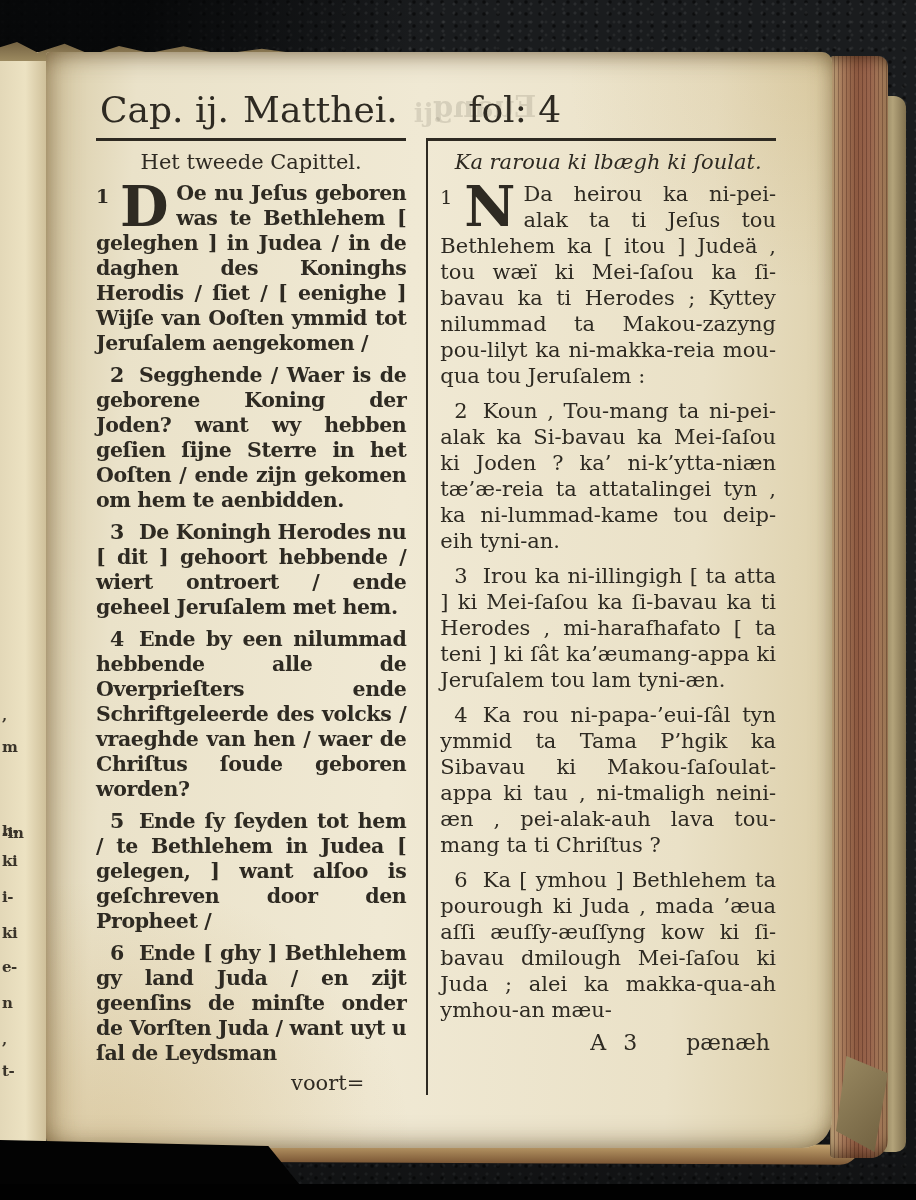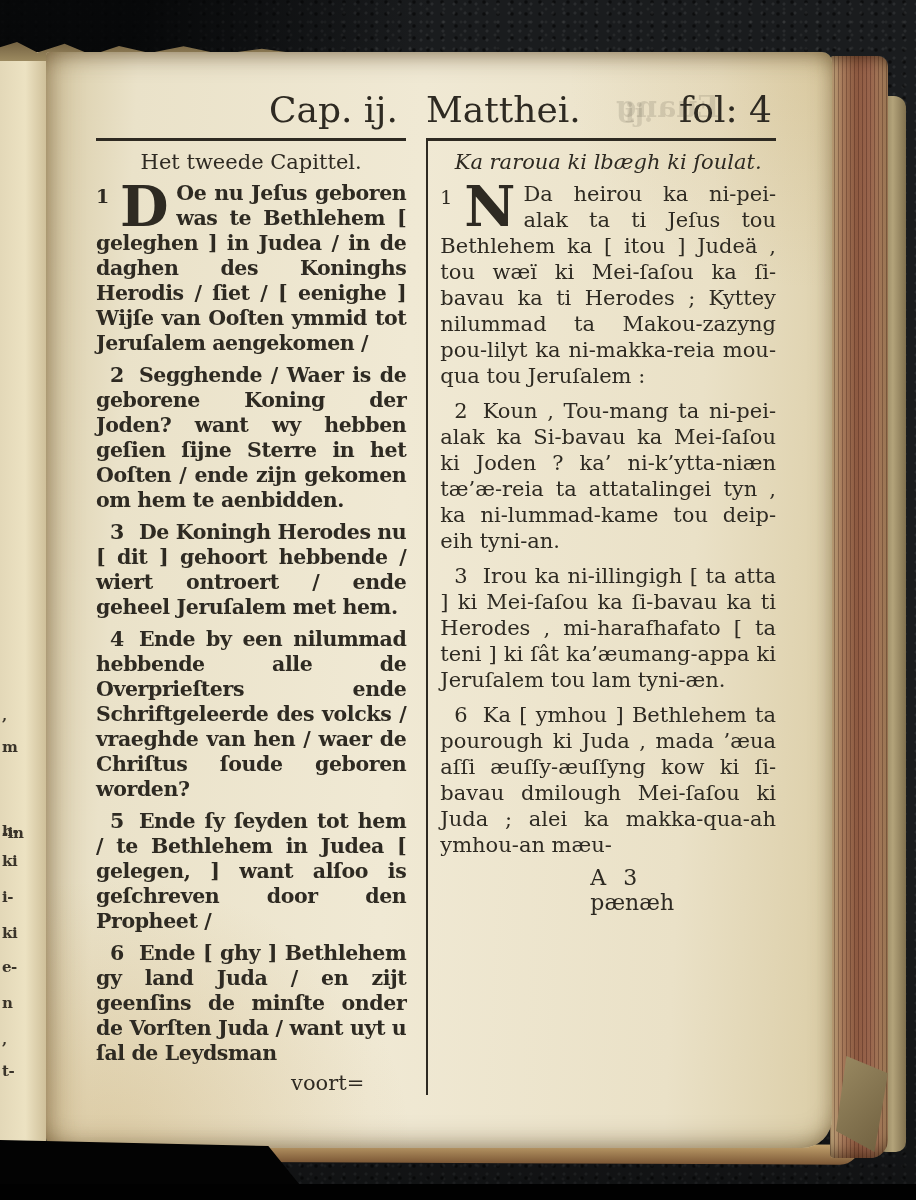--- a/index.html
+++ b/index.html
@@ -56,23 +56,23 @@
       radial-gradient(ellipse 55% 35% at 8% 100%, rgba(187,150,80,.30), transparent 70%),
       radial-gradient(ellipse 45% 28% at 98% 2%, rgba(190,160,95,.22), transparent 70%),
       linear-gradient(93deg,#d8cba6 0%,#eae2c9 11%,#f0e9d4 45%,#eae1c7 80%,#dbcda6 100%);
     box-shadow:inset 0 16px 24px -14px rgba(70,45,12,.55),
                inset 0 -18px 26px -16px rgba(70,45,12,.5),
                inset 22px 0 32px -18px rgba(95,65,22,.45),
                inset -14px 0 22px -14px rgba(95,65,22,.35);}
   .page-inner{position:absolute;inset:0;padding:38px 56px 0 50px;}
 
   
-  .runhead{display:flex;justify-content:flex-end;align-items:baseline;
-    font-size:36px;line-height:1.1;padding:0 4px;margin-bottom:8px;gap:28px;}
-  .title-wrap{position:relative;}
+  .runhead{display:flex;justify-content:flex-start;align-items:baseline;
+    font-size:36px;line-height:1.1;padding:0 4px;margin-bottom:8px;}
+  .title-wrap{position:relative;margin-left:14px;}
   .ghost{position:absolute;top:2px;left:190px;transform:scaleX(-1);opacity:.15;
     font-size:29px;color:#4a4436;white-space:nowrap;font-weight:600;}
   .ghost2{opacity:.14;font-size:26px;color:#4a4436;margin-right:26px;font-weight:600;}
   .folio-wrap{display:flex;align-items:baseline;margin-left:16px;}
 
   
   .columns{display:flex;align-items:stretch;}
   .col{border-top:3px solid #2e2a22;}
   .col-left{width:318px;}
   .col-right{width:344px;margin-left:20px;border-left:2px solid #2e2a22;padding-left:12px;}
@@ -81,21 +81,21 @@
 
   .verse{margin:0 0 7px;text-align:justify;}
   .col-left .verse{font-size:20.5px;line-height:25px;font-weight:700;letter-spacing:-0.4px;}
   .col-right .verse{font-size:21px;line-height:26px;}
   .col-right .verse{margin-bottom:9px;}
   .vnum{padding-left:14px;padding-right:15px;}
   .vnum-float{float:left;width:24px;padding-top:3px;font-size:19px;}
   .dropcap{float:left;font-size:56px;line-height:42px;padding:4px 8px 0 0;font-weight:700;}
   .catchword-line{text-align:right;padding-right:42px;font-size:21px;font-weight:400;margin-top:-2px;}
   .footer-line{display:flex;justify-content:space-between;padding-left:150px;padding-right:6px;
-    font-size:22px;margin-top:-2px;flex-direction:column;}
+    font-size:22px;margin-top:-2px;}
   .signature{word-spacing:10px;}
 
   
   .black-corner{position:absolute;left:0;top:1140px;width:312px;height:60px;background:#030303;
     clip-path:polygon(0 0,86% 10%,100% 100%,0 100%);}
   .black-bottom{position:absolute;left:0;top:1184px;width:916px;height:16px;background:#010101;}
 </style>
 </head>
 <body>
 
@@ -152,20 +152,21 @@
               <p class="verse"><span class="vnum">6</span><span>Ende [ ghy ] Bethlehem gy land Juda / en zijt geenſins de minſte onder de Vorſten Juda / want uyt u ſal de Leydsman</span></p>
             </div>
           <div class="catchword-line">voort=</div>
         </div>
         <div class="col col-right">
           <div class="col-heading italic">Ka raroua ki lbægh ki ſoulat.</div>
           <div id="right-verses">
               <p class="verse"><span class="vnum-float">1</span><span class="dropcap">N</span><span>Da heirou ka ni-pei-alak ta ti Jeſus tou Bethlehem ka [ itou ] Judeä , tou wæï ki Mei-ſaſou ka ſi-bavau ka ti Herodes ; Kyttey nilummad ta Makou-zazyng pou-lilyt ka ni-makka-reia mou-qua tou Jeruſalem :</span></p>
               <p class="verse"><span class="vnum">2</span><span>Koun , Tou-mang ta ni-pei-alak ka Si-bavau ka Mei-ſaſou ki Joden ? ka’ ni-k’ytta-niæn tæ’æ-reia ta attatalingei tyn , ka ni-lummad-kame tou deip-eih tyni-an.</span></p>
               <p class="verse"><span class="vnum">3</span><span>Irou ka ni-illingigh [ ta atta ] ki Mei-ſaſou ka ſi-bavau ka ti Herodes , mi-harafhafato [ ta teni ] ki ſât ka’æumang-appa ki Jeruſalem tou lam tyni-æn.</span></p>
+              <p class="verse"><span class="vnum">4</span><span>Ka rou ni-papa-’eui-ſâl tyn ymmid ta Tama P’hgik ka Sibavau ki Makou-ſaſoulat-appa ki tau , ni-tmaligh neini-æn , pei-alak-auh lava tou-mang ta ti Chriſtus ?</span></p>
               <p class="verse"><span class="vnum">6</span><span>Ka [ ymhou ] Bethlehem ta pourough ki Juda , mada ’æua aſſi æuſſy-æuſſyng kow ki ſi-bavau dmilough Mei-ſaſou ki Juda ; alei ka makka-qua-ah ymhou-an mæu-</span></p>
             </div>
           <div class="footer-line">
             <span class="signature">A 3</span>
             <span>pænæh</span>
           </div>
         </div>
       </div>
 
     </div>

